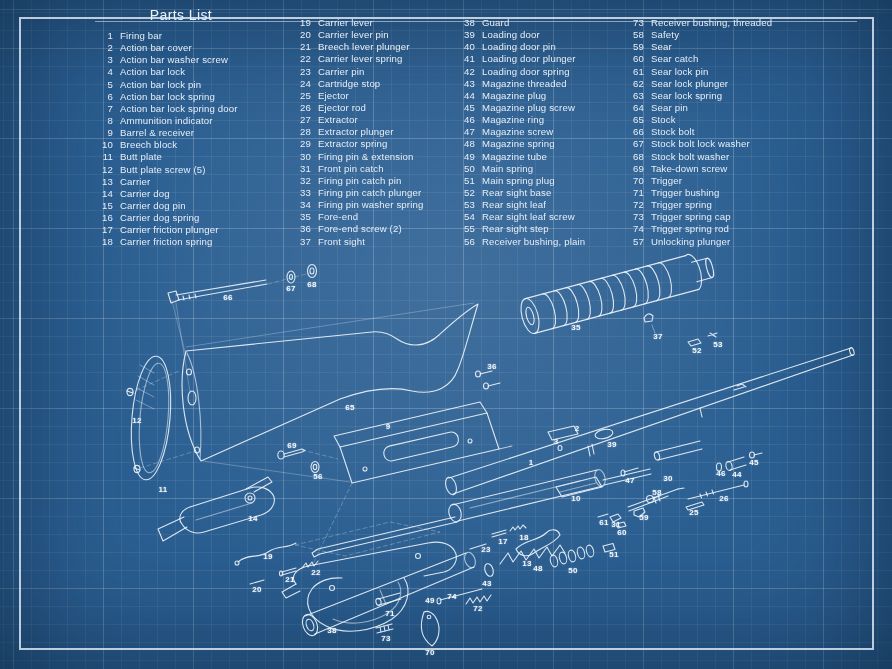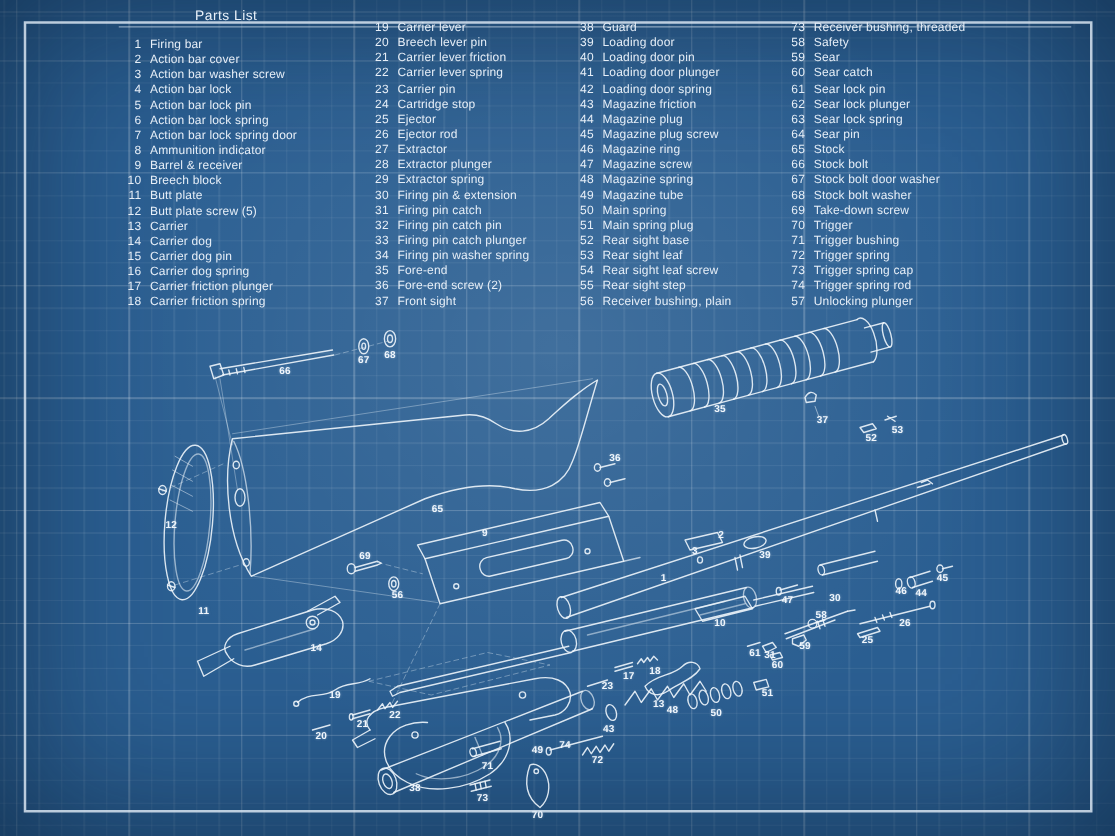--- a/index.html
+++ b/index.html
@@ -12,21 +12,21 @@
       repeating-linear-gradient(90deg, rgba(255,255,255,0.15) 0 1px, rgba(0,0,0,0) 1px 90px),
       repeating-linear-gradient(0deg, rgba(255,255,255,0.065) 0 1px, rgba(0,0,0,0) 1px 18px),
       repeating-linear-gradient(90deg, rgba(255,255,255,0.065) 0 1px, rgba(0,0,0,0) 1px 18px);
     background-position:0 0,13px 10px,13px 10px,13px 10px,13px 10px;
     box-shadow: inset 0 0 130px rgba(6,26,48,0.65);}
   .frame{position:absolute;left:19px;top:17px;width:851px;height:629px;
          border:2px solid rgba(223,234,245,0.82);pointer-events:none;}
   .plist-rule{position:absolute;left:95px;top:21px;width:762px;height:1px;
               background:rgba(226,237,247,0.55);}
   .plist-title{position:absolute;left:120px;top:7px;width:122px;text-align:center;
-               color:#eaf2fa;font-size:11px;letter-spacing:0.4px;}
+               color:#eaf2fa;font-size:14px;letter-spacing:0.4px;}
   .plist-col{position:absolute;color:#e6eef7;}
   #col1{left:98px;top:30px;}
   #col2{left:296px;top:17px;}
   #col3{left:460px;top:17px;}
   #col4{left:629px;top:17px;}
   .prow{display:flex;align-items:baseline;height:12.15px;font-size:9.6px;
         letter-spacing:0.15px;white-space:nowrap;}
   .pnum{width:15px;text-align:right;margin-right:7px;flex:none;}
   svg.diagram{position:absolute;left:0;top:0;}
   #callouts{position:absolute;inset:0;pointer-events:none;}
@@ -422,25 +422,25 @@
         <span class="pname">Carrier friction spring</span>
       </div>
     </div>
   <div id="col2" class="plist-col">
       <div class="prow">
         <span class="pnum">19</span>
         <span class="pname">Carrier lever</span>
       </div>
       <div class="prow">
         <span class="pnum">20</span>
-        <span class="pname">Breech lever pin</span>
+        <span class="pname">Carrier lever pin</span>
       </div>
       <div class="prow">
         <span class="pnum">21</span>
-        <span class="pname">Carrier lever friction</span>
+        <span class="pname">Breech lever plunger</span>
       </div>
       <div class="prow">
         <span class="pnum">22</span>
         <span class="pname">Carrier lever spring</span>
       </div>
       <div class="prow">
         <span class="pnum">23</span>
         <span class="pname">Carrier pin</span>
       </div>
       <div class="prow">
@@ -466,21 +466,21 @@
       <div class="prow">
         <span class="pnum">29</span>
         <span class="pname">Extractor spring</span>
       </div>
       <div class="prow">
         <span class="pnum">30</span>
         <span class="pname">Firing pin &amp; extension</span>
       </div>
       <div class="prow">
         <span class="pnum">31</span>
-        <span class="pname">Firing pin catch</span>
+        <span class="pname">Front pin catch</span>
       </div>
       <div class="prow">
         <span class="pnum">32</span>
         <span class="pname">Firing pin catch pin</span>
       </div>
       <div class="prow">
         <span class="pnum">33</span>
         <span class="pname">Firing pin catch plunger</span>
       </div>
       <div class="prow">
@@ -516,21 +516,21 @@
       <div class="prow">
         <span class="pnum">41</span>
         <span class="pname">Loading door plunger</span>
       </div>
       <div class="prow">
         <span class="pnum">42</span>
         <span class="pname">Loading door spring</span>
       </div>
       <div class="prow">
         <span class="pnum">43</span>
-        <span class="pname">Magazine friction</span>
+        <span class="pname">Magazine threaded</span>
       </div>
       <div class="prow">
         <span class="pnum">44</span>
         <span class="pname">Magazine plug</span>
       </div>
       <div class="prow">
         <span class="pnum">45</span>
         <span class="pname">Magazine plug screw</span>
       </div>
       <div class="prow">
@@ -614,21 +614,21 @@
       <div class="prow">
         <span class="pnum">65</span>
         <span class="pname">Stock</span>
       </div>
       <div class="prow">
         <span class="pnum">66</span>
         <span class="pname">Stock bolt</span>
       </div>
       <div class="prow">
         <span class="pnum">67</span>
-        <span class="pname">Stock bolt door washer</span>
+        <span class="pname">Stock bolt lock washer</span>
       </div>
       <div class="prow">
         <span class="pnum">68</span>
         <span class="pname">Stock bolt washer</span>
       </div>
       <div class="prow">
         <span class="pnum">69</span>
         <span class="pname">Take-down screw</span>
       </div>
       <div class="prow">

